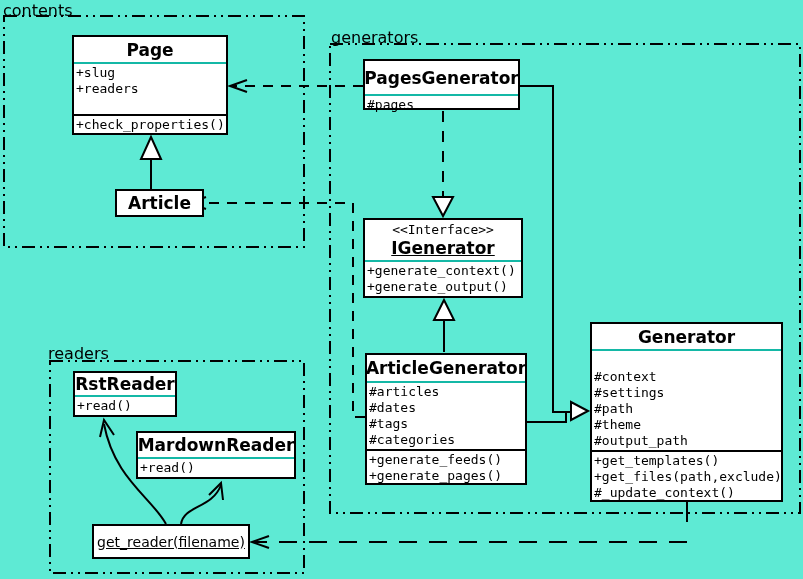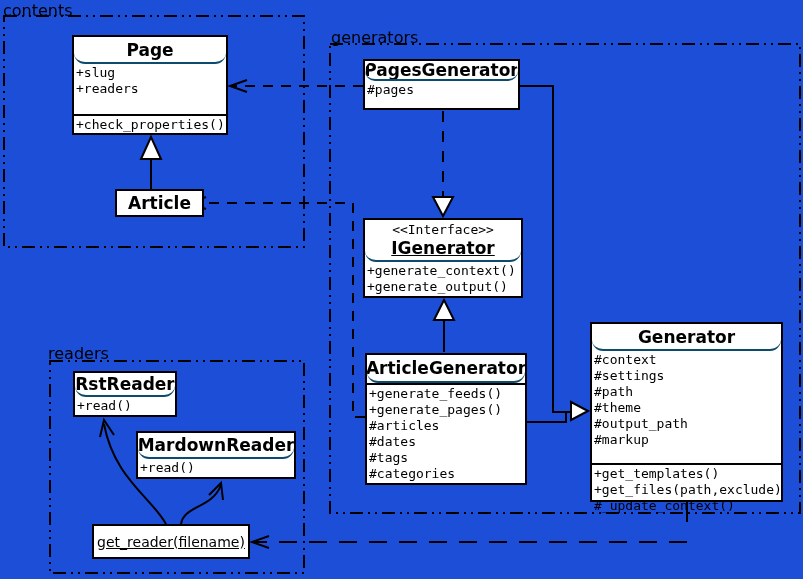--- a/index.html
+++ b/index.html
@@ -1,24 +1,24 @@
 <!DOCTYPE html>
 <html><head>
 <meta charset="utf-8">
 <style>
   html,body{margin:0;padding:0;background:#fff;}
-  #canvas{position:relative;width:803px;height:579px;background:#1d4ed8;overflow:hidden;
+  #canvas{position:relative;width:803px;height:579px;background:#5eead4;overflow:hidden;
           font-family:"DejaVu Sans",sans-serif;color:#000;}
   #wires{position:absolute;left:0;top:0;width:803px;height:579px;}
   .pkg-label{position:absolute;font:16px "DejaVu Sans",sans-serif;color:#000;white-space:nowrap;}
   .cls{position:absolute;box-sizing:border-box;background:#fff;border:2px solid #000;}
   .cls-title{box-sizing:border-box;display:flex;align-items:center;justify-content:center;
              font-family:"DejaVu Sans",sans-serif;font-weight:bold;font-size:17px;
              white-space:nowrap;overflow:hidden;}
-  .cls-title.sep{border-bottom:2px solid #0c4a6e;border-radius:11px;}
+  .cls-title.sep{border-bottom:2px solid #14b8a6;}
   .stereo{font:13px "DejaVu Sans Mono",monospace;font-weight:normal;line-height:15px;}
   .tname{line-height:22px;text-decoration:underline;}
   .col{flex-direction:column;}
   .cls-sec{box-sizing:border-box;font:13px/16px "DejaVu Sans Mono",monospace;
            padding:1px 2px 0 2px;white-space:nowrap;overflow:hidden;}
   .sep-top{border-top:2px solid #000;}
   .plainbox{position:absolute;box-sizing:border-box;background:#fff;border:2px solid #000;
             display:flex;align-items:center;justify-content:center;
             font:14px "DejaVu Sans",sans-serif;white-space:nowrap;text-decoration:underline;}
 </style>
@@ -98,54 +98,54 @@
     <div class="cls-sec sep-top" style="height:19px">
       <div>+check_properties()</div>
     </div>
   </div>
 
   <div class="cls" style="left:115px;top:189px;width:89px;height:28px">
     <div class="cls-title" style="height:24px">Article</div>
   </div>
 
   <div class="cls" style="left:363px;top:59px;width:157px;height:51px">
-    <div class="cls-title sep" style="height:20px">PagesGenerator</div>
+    <div class="cls-title sep" style="height:35px">PagesGenerator</div>
     <div class="cls-sec" style="height:22px">
       <div>#pages</div>
     </div>
   </div>
 
   <div class="cls" style="left:363px;top:218px;width:160px;height:80px">
     <div class="cls-title sep col" style="height:42px">
       <div class="stereo">&lt;&lt;Interface&gt;&gt;</div>
       <div class="tname">IGenerator</div>
     </div>
     <div class="cls-sec" style="height:34px">
       <div>+generate_context()</div>
       <div>+generate_output()</div>
     </div>
   </div>
 
   <div class="cls" style="left:365px;top:353px;width:162px;height:132px">
     <div class="cls-title sep" style="height:28px">ArticleGenerator</div>
-    <div class="cls-sec sep-top" style="height:34px">
-      <div>+generate_feeds()</div>
-      <div>+generate_pages()</div>
-    </div>
     <div class="cls-sec" style="height:66px">
       <div>#articles</div>
       <div>#dates</div>
       <div>#tags</div>
       <div>#categories</div>
     </div>
+    <div class="cls-sec sep-top" style="height:34px">
+      <div>+generate_feeds()</div>
+      <div>+generate_pages()</div>
+    </div>
   </div>
 
   <div class="cls" style="left:590px;top:322px;width:193px;height:180px">
     <div class="cls-title sep" style="height:27px">Generator</div>
-    <div class="cls-sec" style="height:112px;padding-top:1px">
+    <div class="cls-sec" style="height:99px;padding-top:18px">
       <div>#context</div>
       <div>#settings</div>
       <div>#path</div>
       <div>#theme</div>
       <div>#output_path</div>
       <div>#markup</div>
     </div>
     <div class="cls-sec sep-top" style="height:50px">
       <div>+get_templates()</div>
       <div>+get_files(path,exclude)</div>

